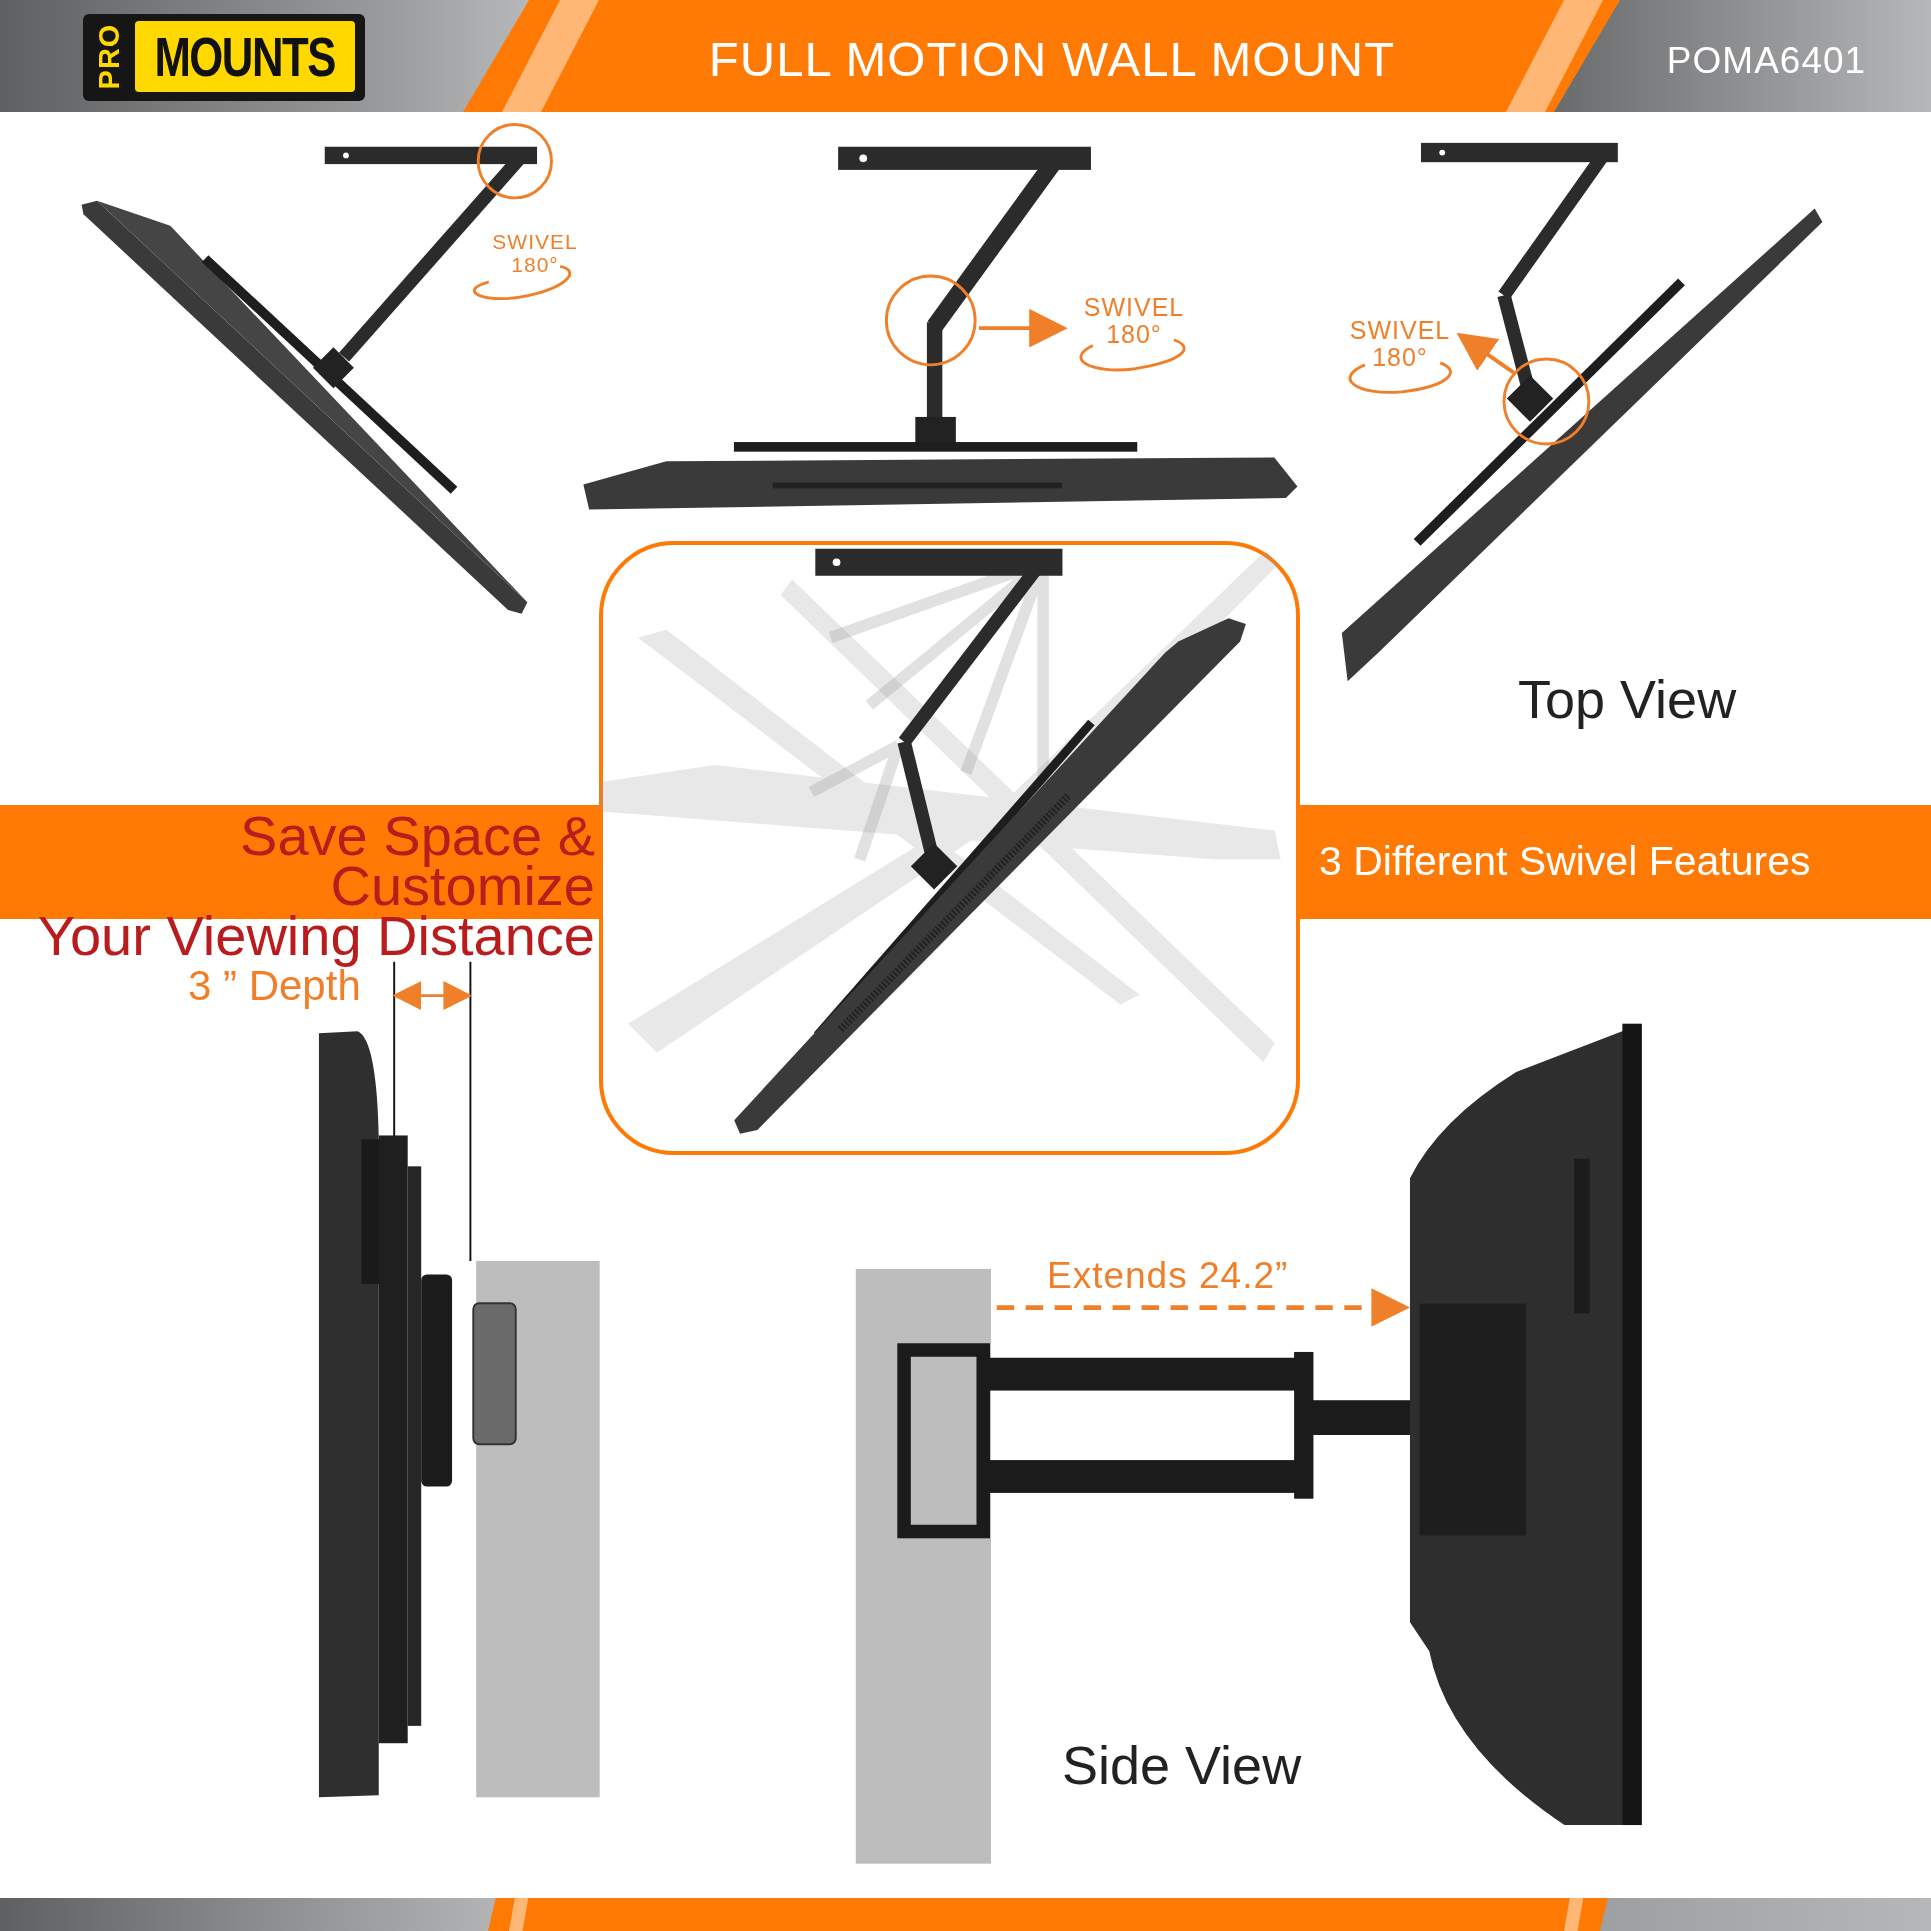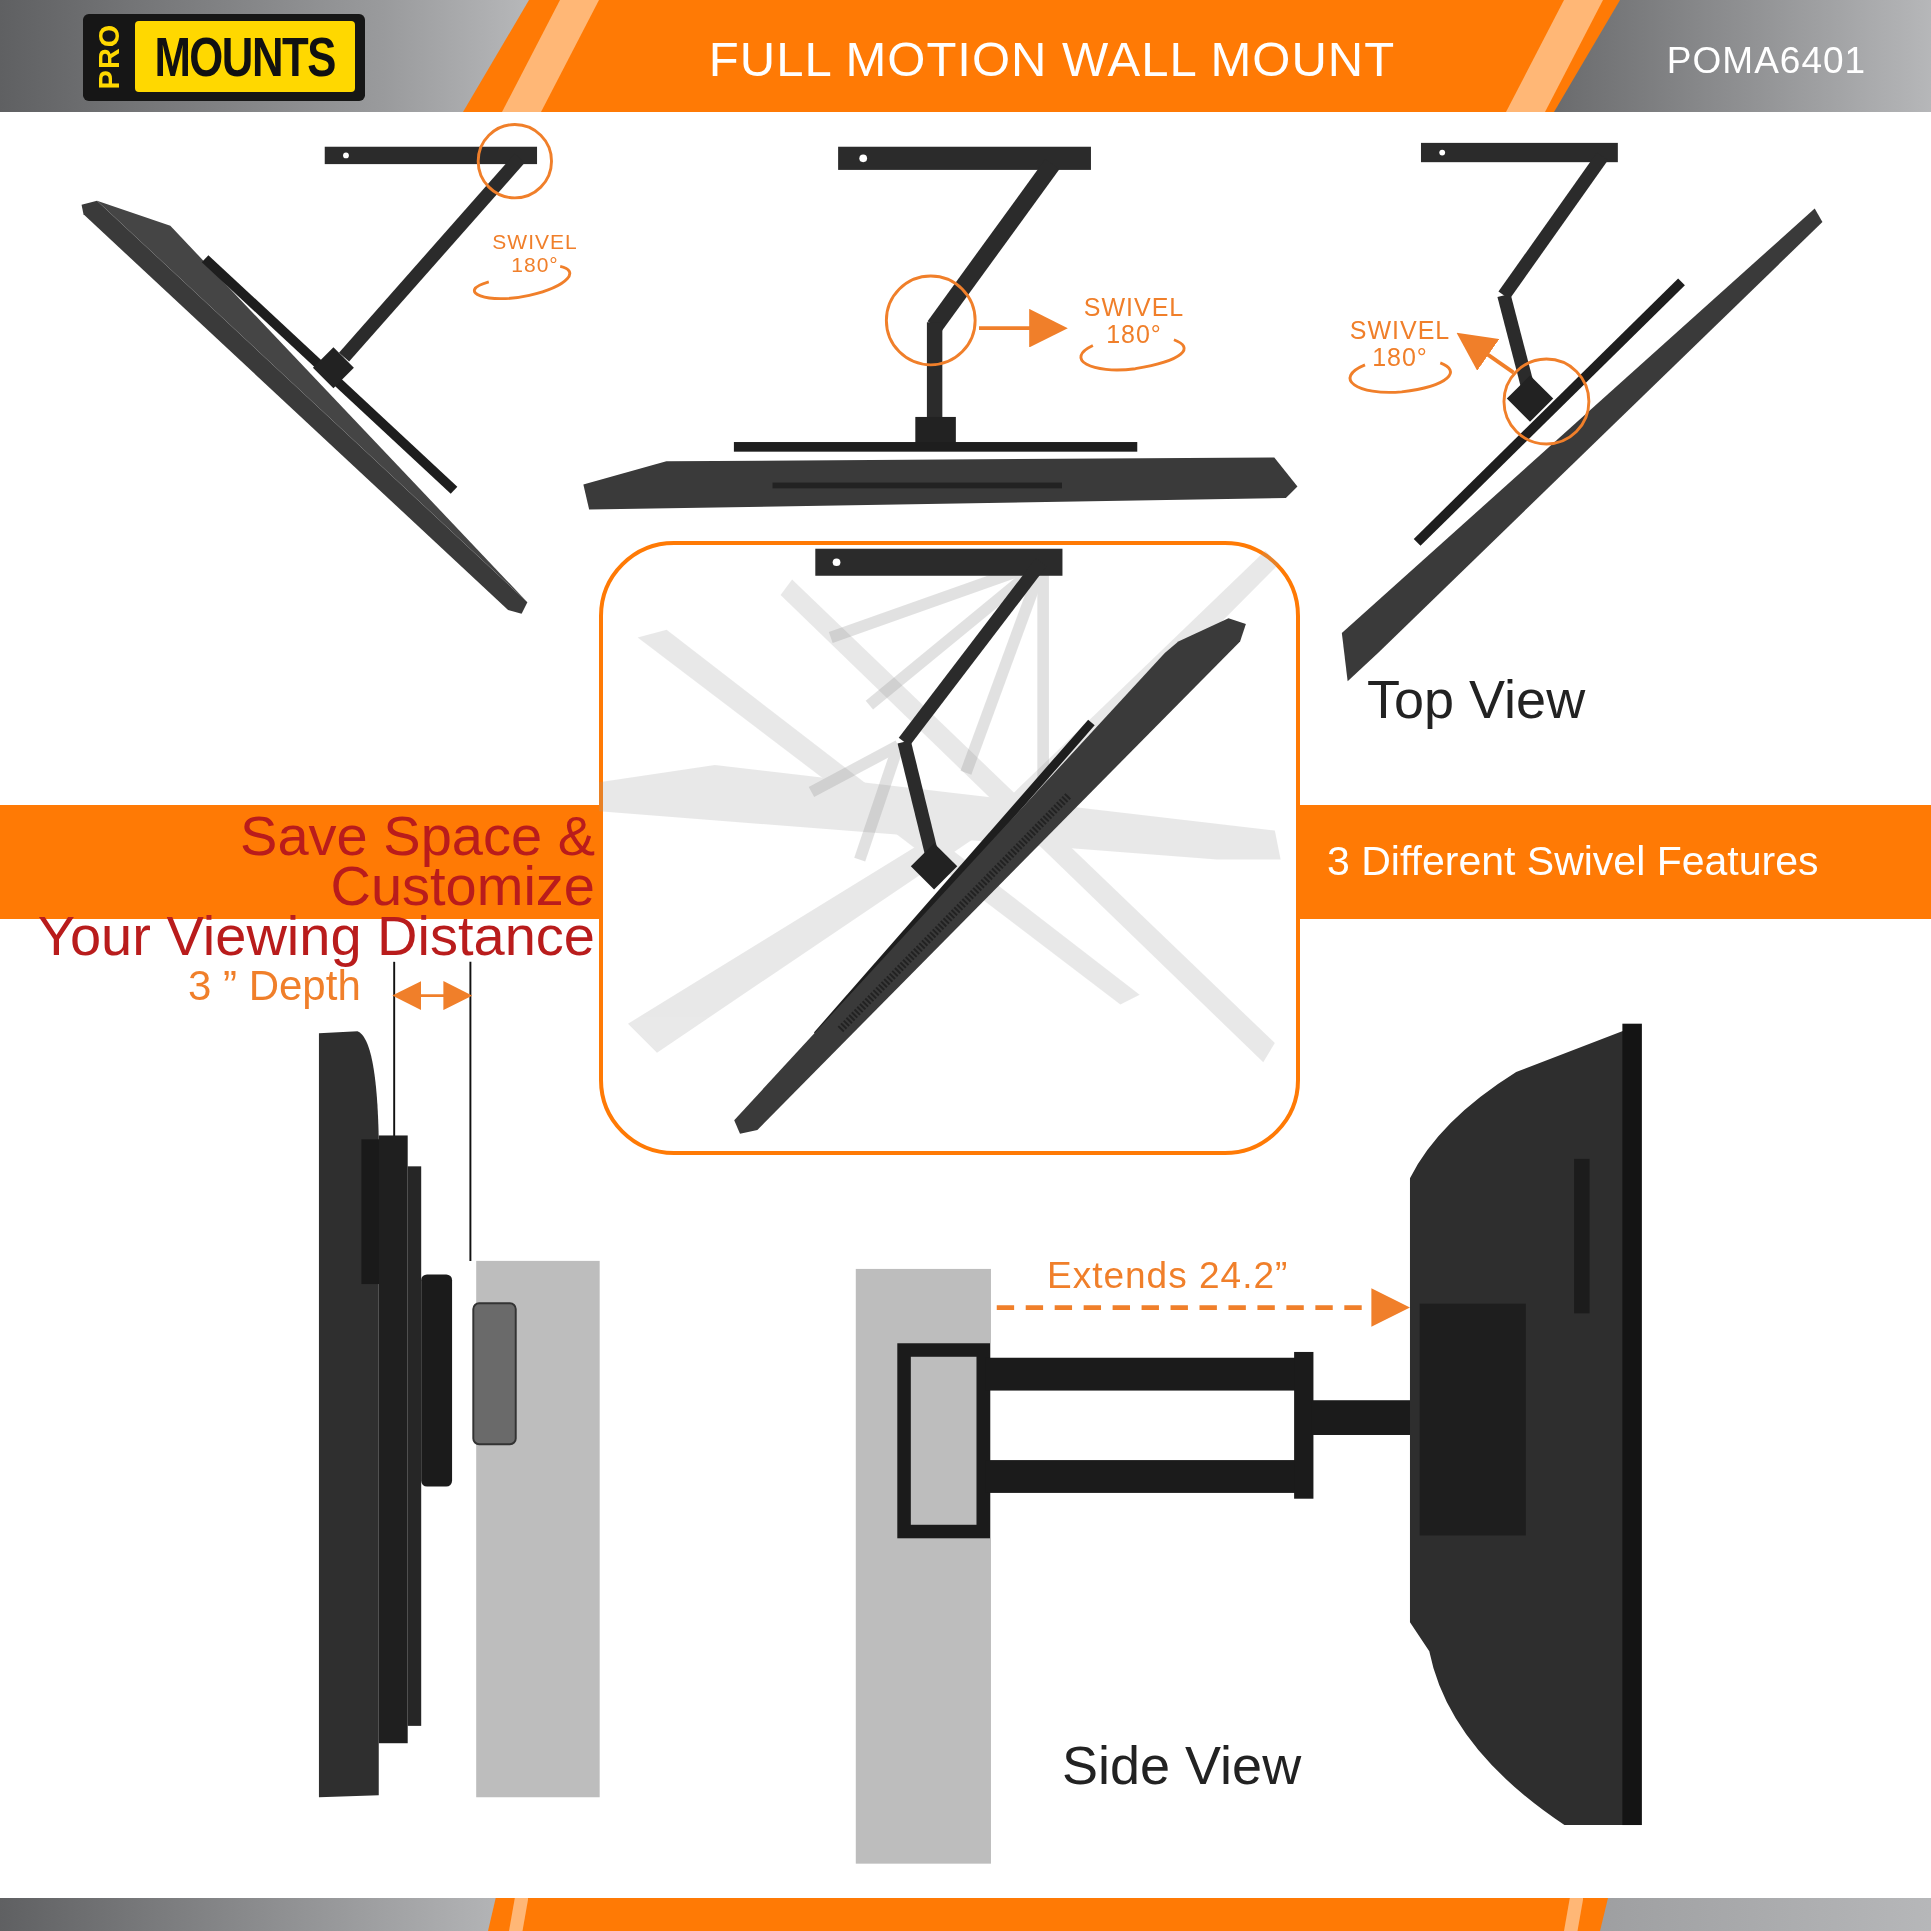--- a/index.html
+++ b/index.html
@@ -25,21 +25,21 @@
   
   .footer { left: 0; top: 1898px; width: 1931px; height: 33px; background: linear-gradient(90deg, #5f6062 0%, #b4b5b7 26%, #8c8d8f 70%, #b6b7b9 100%); overflow: hidden; }
   .footer-orange { left: 488px; top: 1898px; width: 1120px; height: 33px; background: #ff7a05; clip-path: polygon(7.7px 0, 1120px 0, 1112px 33px, 0 33px); }
   .footer-stripe-l { left: 509px; top: 1898px; width: 19.3px; height: 33px; background: #ffb776; clip-path: polygon(5.8px 0, 19.3px 0, 13.5px 33px, 0 33px); }
   .footer-stripe-r { left: 1564px; top: 1898px; width: 19.3px; height: 33px; background: #ffb776; clip-path: polygon(5.8px 0, 19.3px 0, 13.5px 33px, 0 33px); }
 
   
   .banner-left { left: 0; top: 805px; width: 601px; height: 114px; background: #ff7a05; }
   .banner-right { left: 1300px; top: 805px; width: 631px; height: 114px; background: #ff7a05; }
   .banner-left-text { left: 33px; top: 811px; width: 562px; color: #b91c1c; font-family: "Liberation Sans", sans-serif; font-size: 56px; line-height: 50px; text-align: right; }
-  .banner-right-text { left: 1319px; top: 836px; width: 599px; color: #ffffff; font-family: "Liberation Sans", sans-serif; font-size: 41px; line-height: 50px; text-align: left; margin-left: 8px; }
+  .banner-right-text { left: 1319px; top: 836px; width: 599px; color: #ffffff; font-family: "Liberation Sans", sans-serif; font-size: 41px; line-height: 50px; text-align: left; }
 
   
   .center-frame { left: 599px; top: 541px; width: 701px; height: 614px; border: 4.8px solid #ff7a05; border-radius: 75px; background: #ffffff; box-sizing: border-box; }
 
   .orange-label { color: #f07f2a; font-family: "Liberation Sans", sans-serif; }
   .swivel-label { text-align: center; font-size: 21px; line-height: 23px; letter-spacing: 1px; }
   .swivel-label .deg { font-size: 21px; }
 
   .view-label { color: #222; font-family: "Liberation Sans", sans-serif; font-size: 54px; }
 
@@ -119,21 +119,21 @@
 </div>
 <div class="abs orange-label swivel-label" style="left:1076px;top:294px;width:116px;font-size:25px;line-height:27px;">
   <div>SWIVEL</div>
   <div class="deg" style="font-size:25px;">180°</div>
 </div>
 <div class="abs orange-label swivel-label" style="left:1342px;top:317px;width:116px;font-size:25px;line-height:27px;">
   <div>SWIVEL</div>
   <div class="deg" style="font-size:25px;">180°</div>
 </div>
 
-<div class="abs view-label" style="left:1367px;top:668px;">Top View</div>
+<div class="abs view-label" style="left:1518px;top:668px;">Top View</div>
 
 <div class="abs banner-left"></div>
 <div class="abs banner-right"></div>
 <div class="abs banner-left-text">
   <div>Save Space &amp; Customize</div>
   <div>Your Viewing Distance</div>
 </div>
 <div class="abs banner-right-text">3 Different Swivel Features</div>
 
 <div class="abs center-frame"></div>

